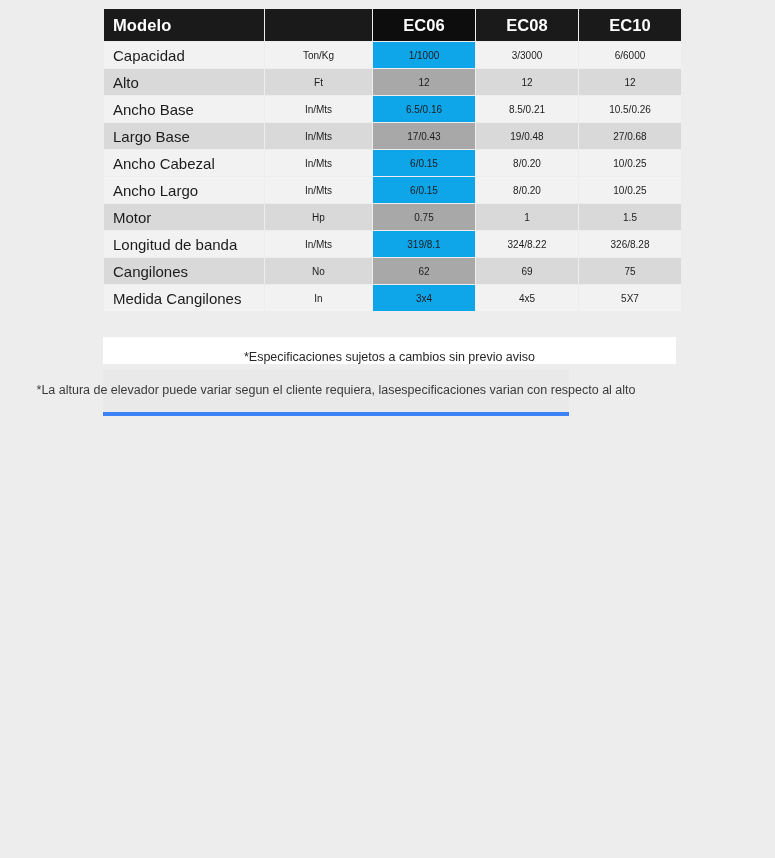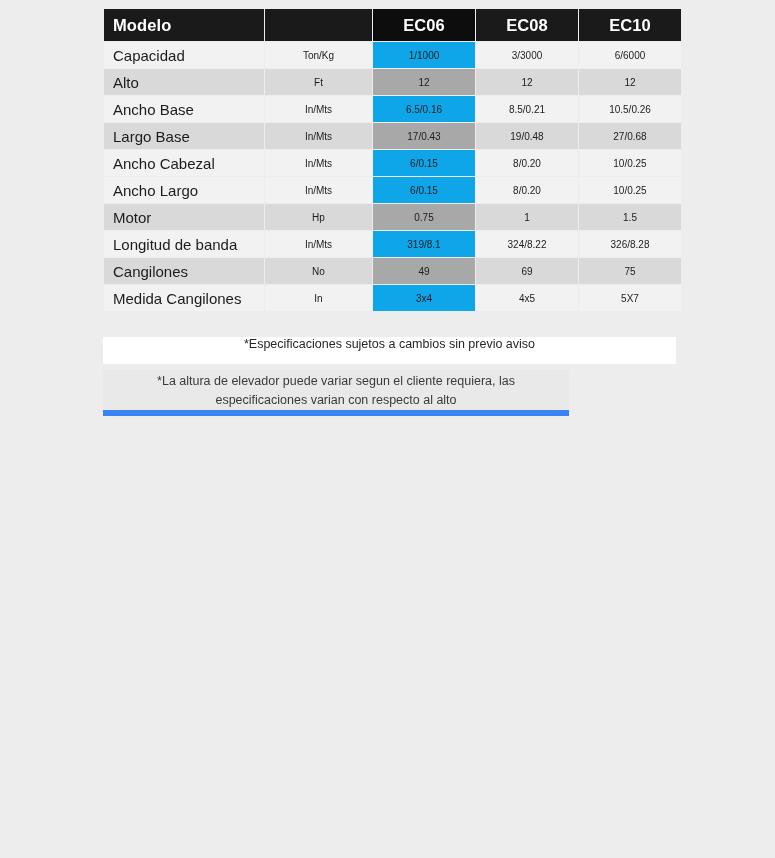--- a/index.html
+++ b/index.html
@@ -96,39 +96,39 @@
 
   
   .note-primary {
     position: absolute;
     left: 103px;
     top: 337px;
     width: 573px;
     height: 27px;
     background: #ffffff;
     display: flex;
-    align-items: flex-start;
+    align-items: flex-end;
     justify-content: center;
     font-size: 12.5px;
     color: #262626;
     box-sizing: border-box;
   }
 
   .note-secondary {
     position: absolute;
     left: 103px;
     top: 370px;
     width: 466px;
     height: 46px;
     background: #e9e9e9;
-    border-bottom: 6px solid #3b82f6;
+    border-bottom: 4px solid #3b82f6;
     display: flex;
-    flex-direction: column;
+    flex-direction: row;
     align-items: center;
-    justify-content: flex-start;
+    justify-content: center;
     box-sizing: border-box;
     padding: 2px 18px 4px 18px;
   }
   .note-secondary .note-line {
     font-size: 12.5px;
     color: #3a3a3a;
     line-height: 19px;
     text-align: center;
     white-space: nowrap;
   }
@@ -209,21 +209,21 @@
           <tr class="band-a">
             <td class="cell-label">Longitud de banda</td>
             <td class="cell-unit">In/Mts</td>
             <td class="cell-model is-featured">319/8.1</td>
             <td class="cell-model">324/8.22</td>
             <td class="cell-model">326/8.28</td>
           </tr>
           <tr class="band-b">
             <td class="cell-label">Cangilones</td>
             <td class="cell-unit">No</td>
-            <td class="cell-model is-featured">49</td>
+            <td class="cell-model is-featured">62</td>
             <td class="cell-model">69</td>
             <td class="cell-model">75</td>
           </tr>
           <tr class="band-a">
             <td class="cell-label">Medida Cangilones</td>
             <td class="cell-unit">In</td>
             <td class="cell-model is-featured">3x4</td>
             <td class="cell-model">4x5</td>
             <td class="cell-model">5X7</td>
           </tr>

